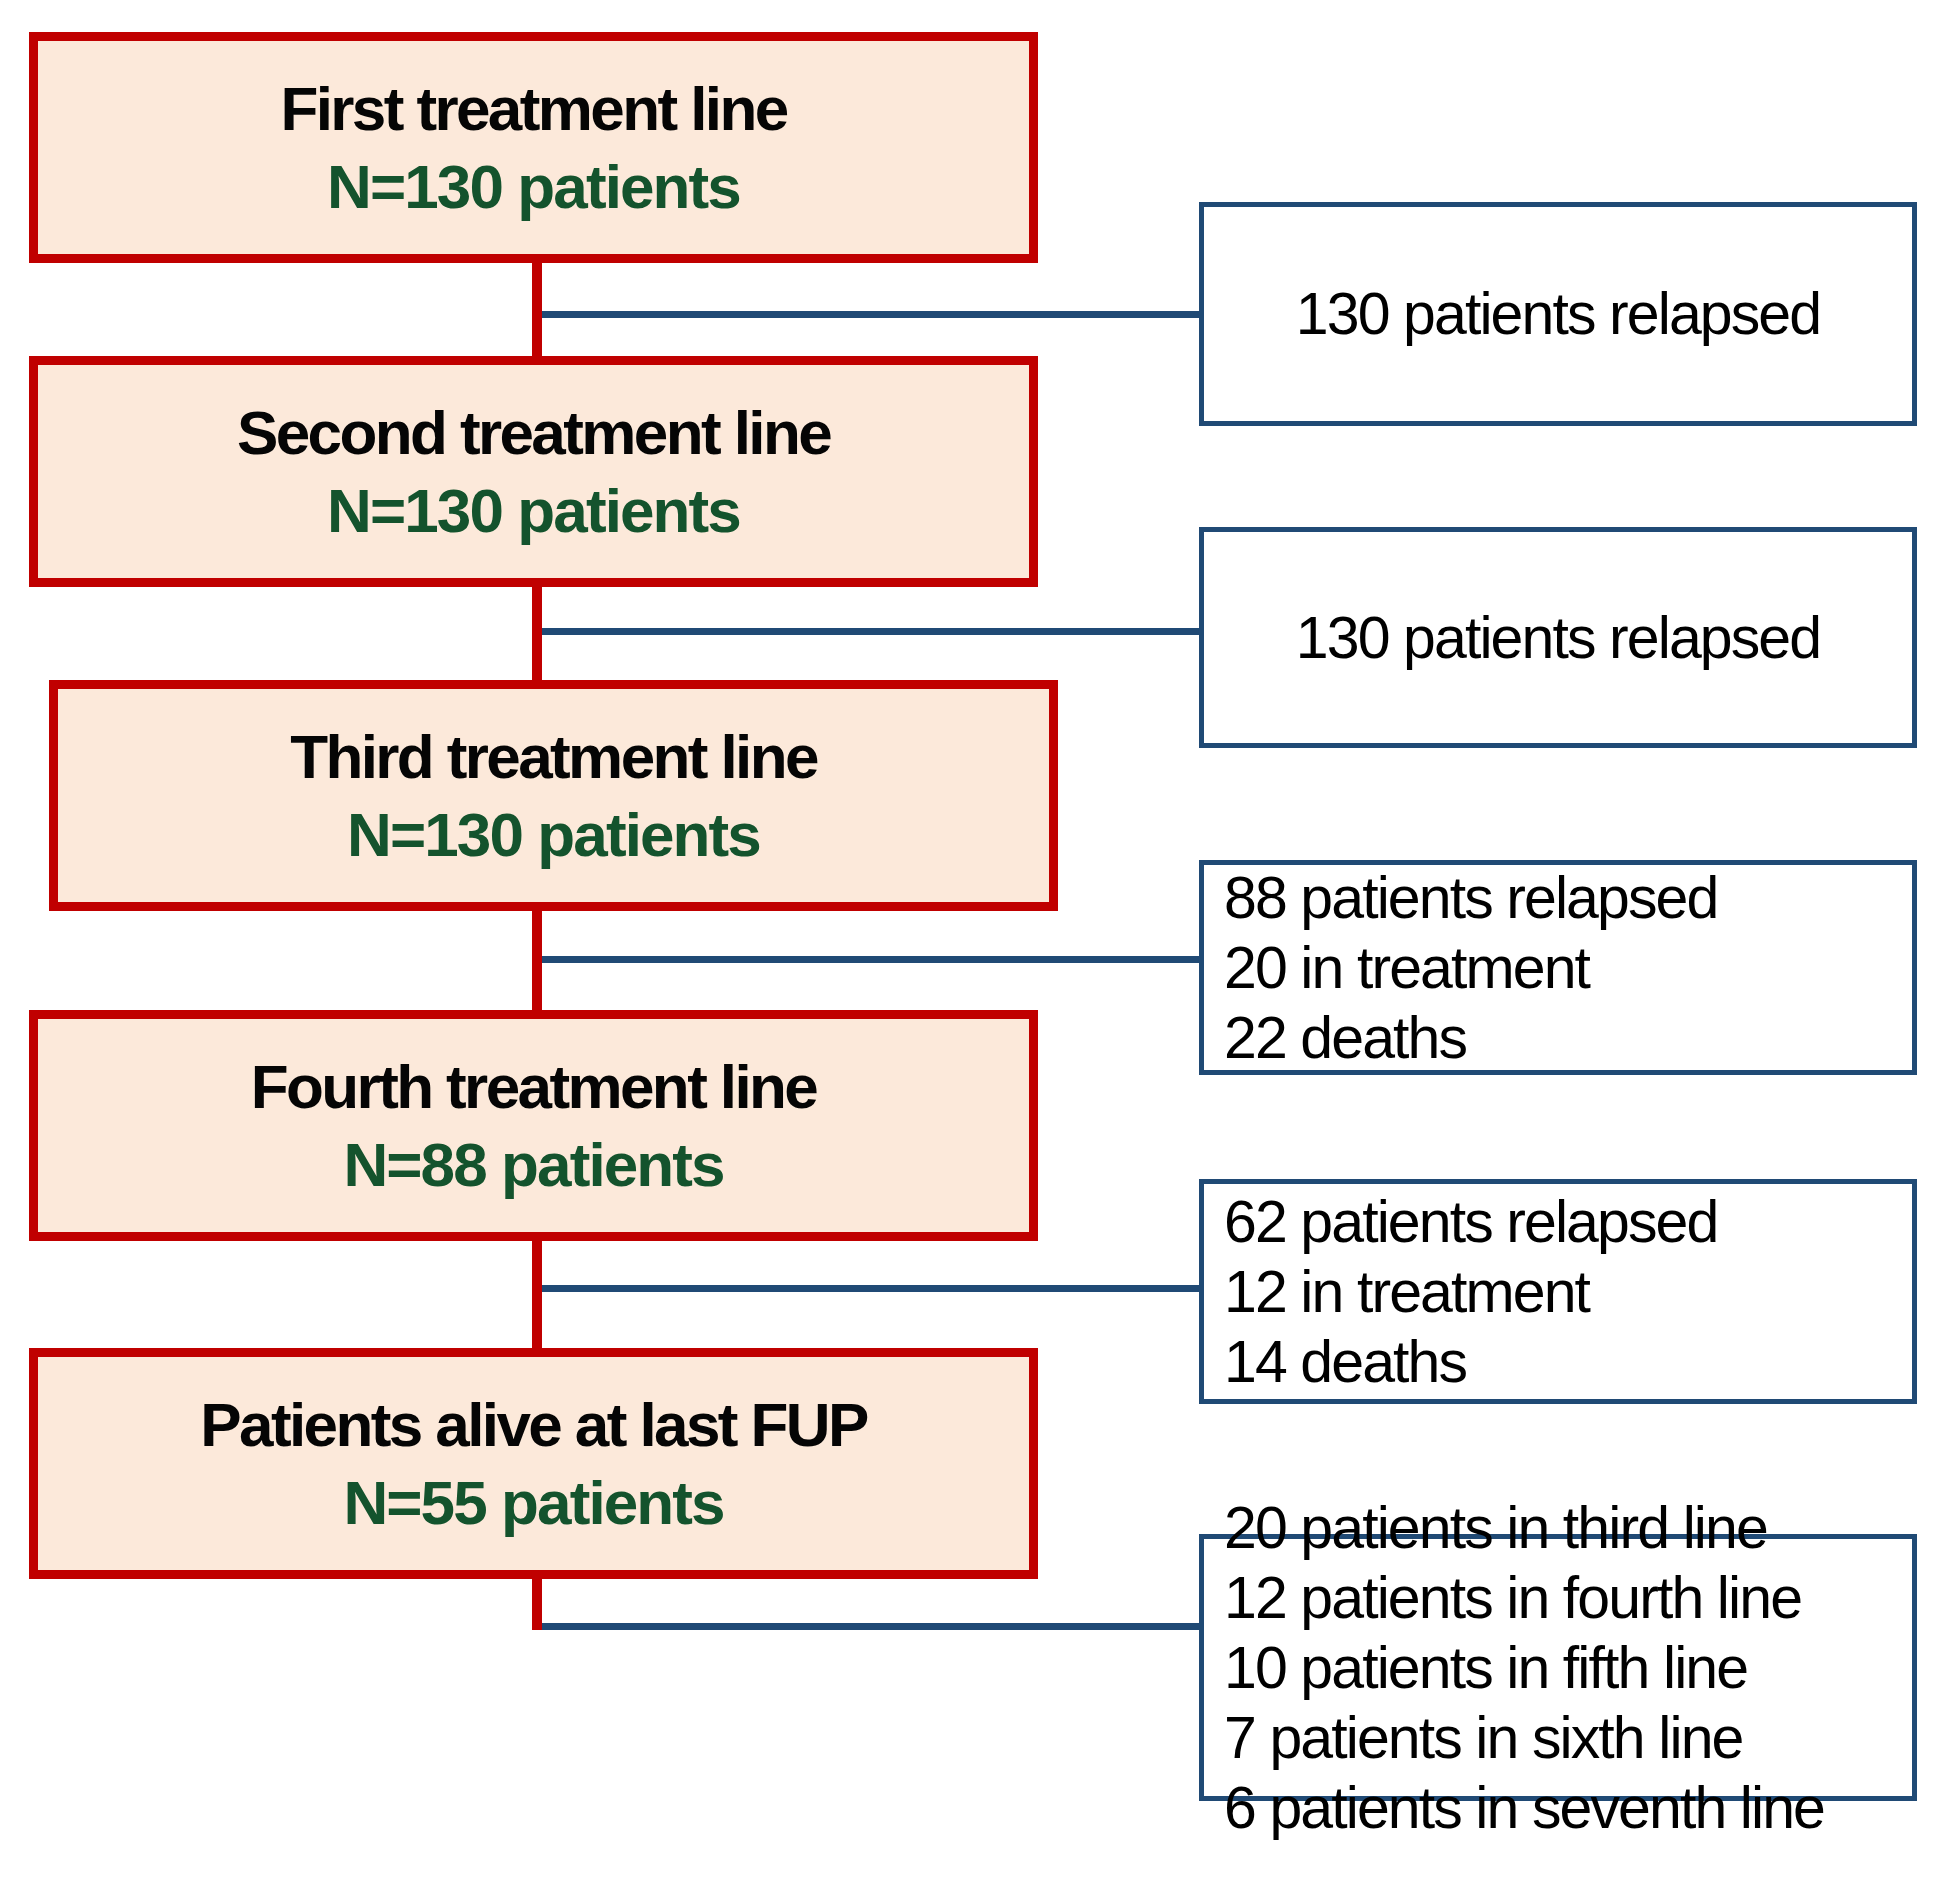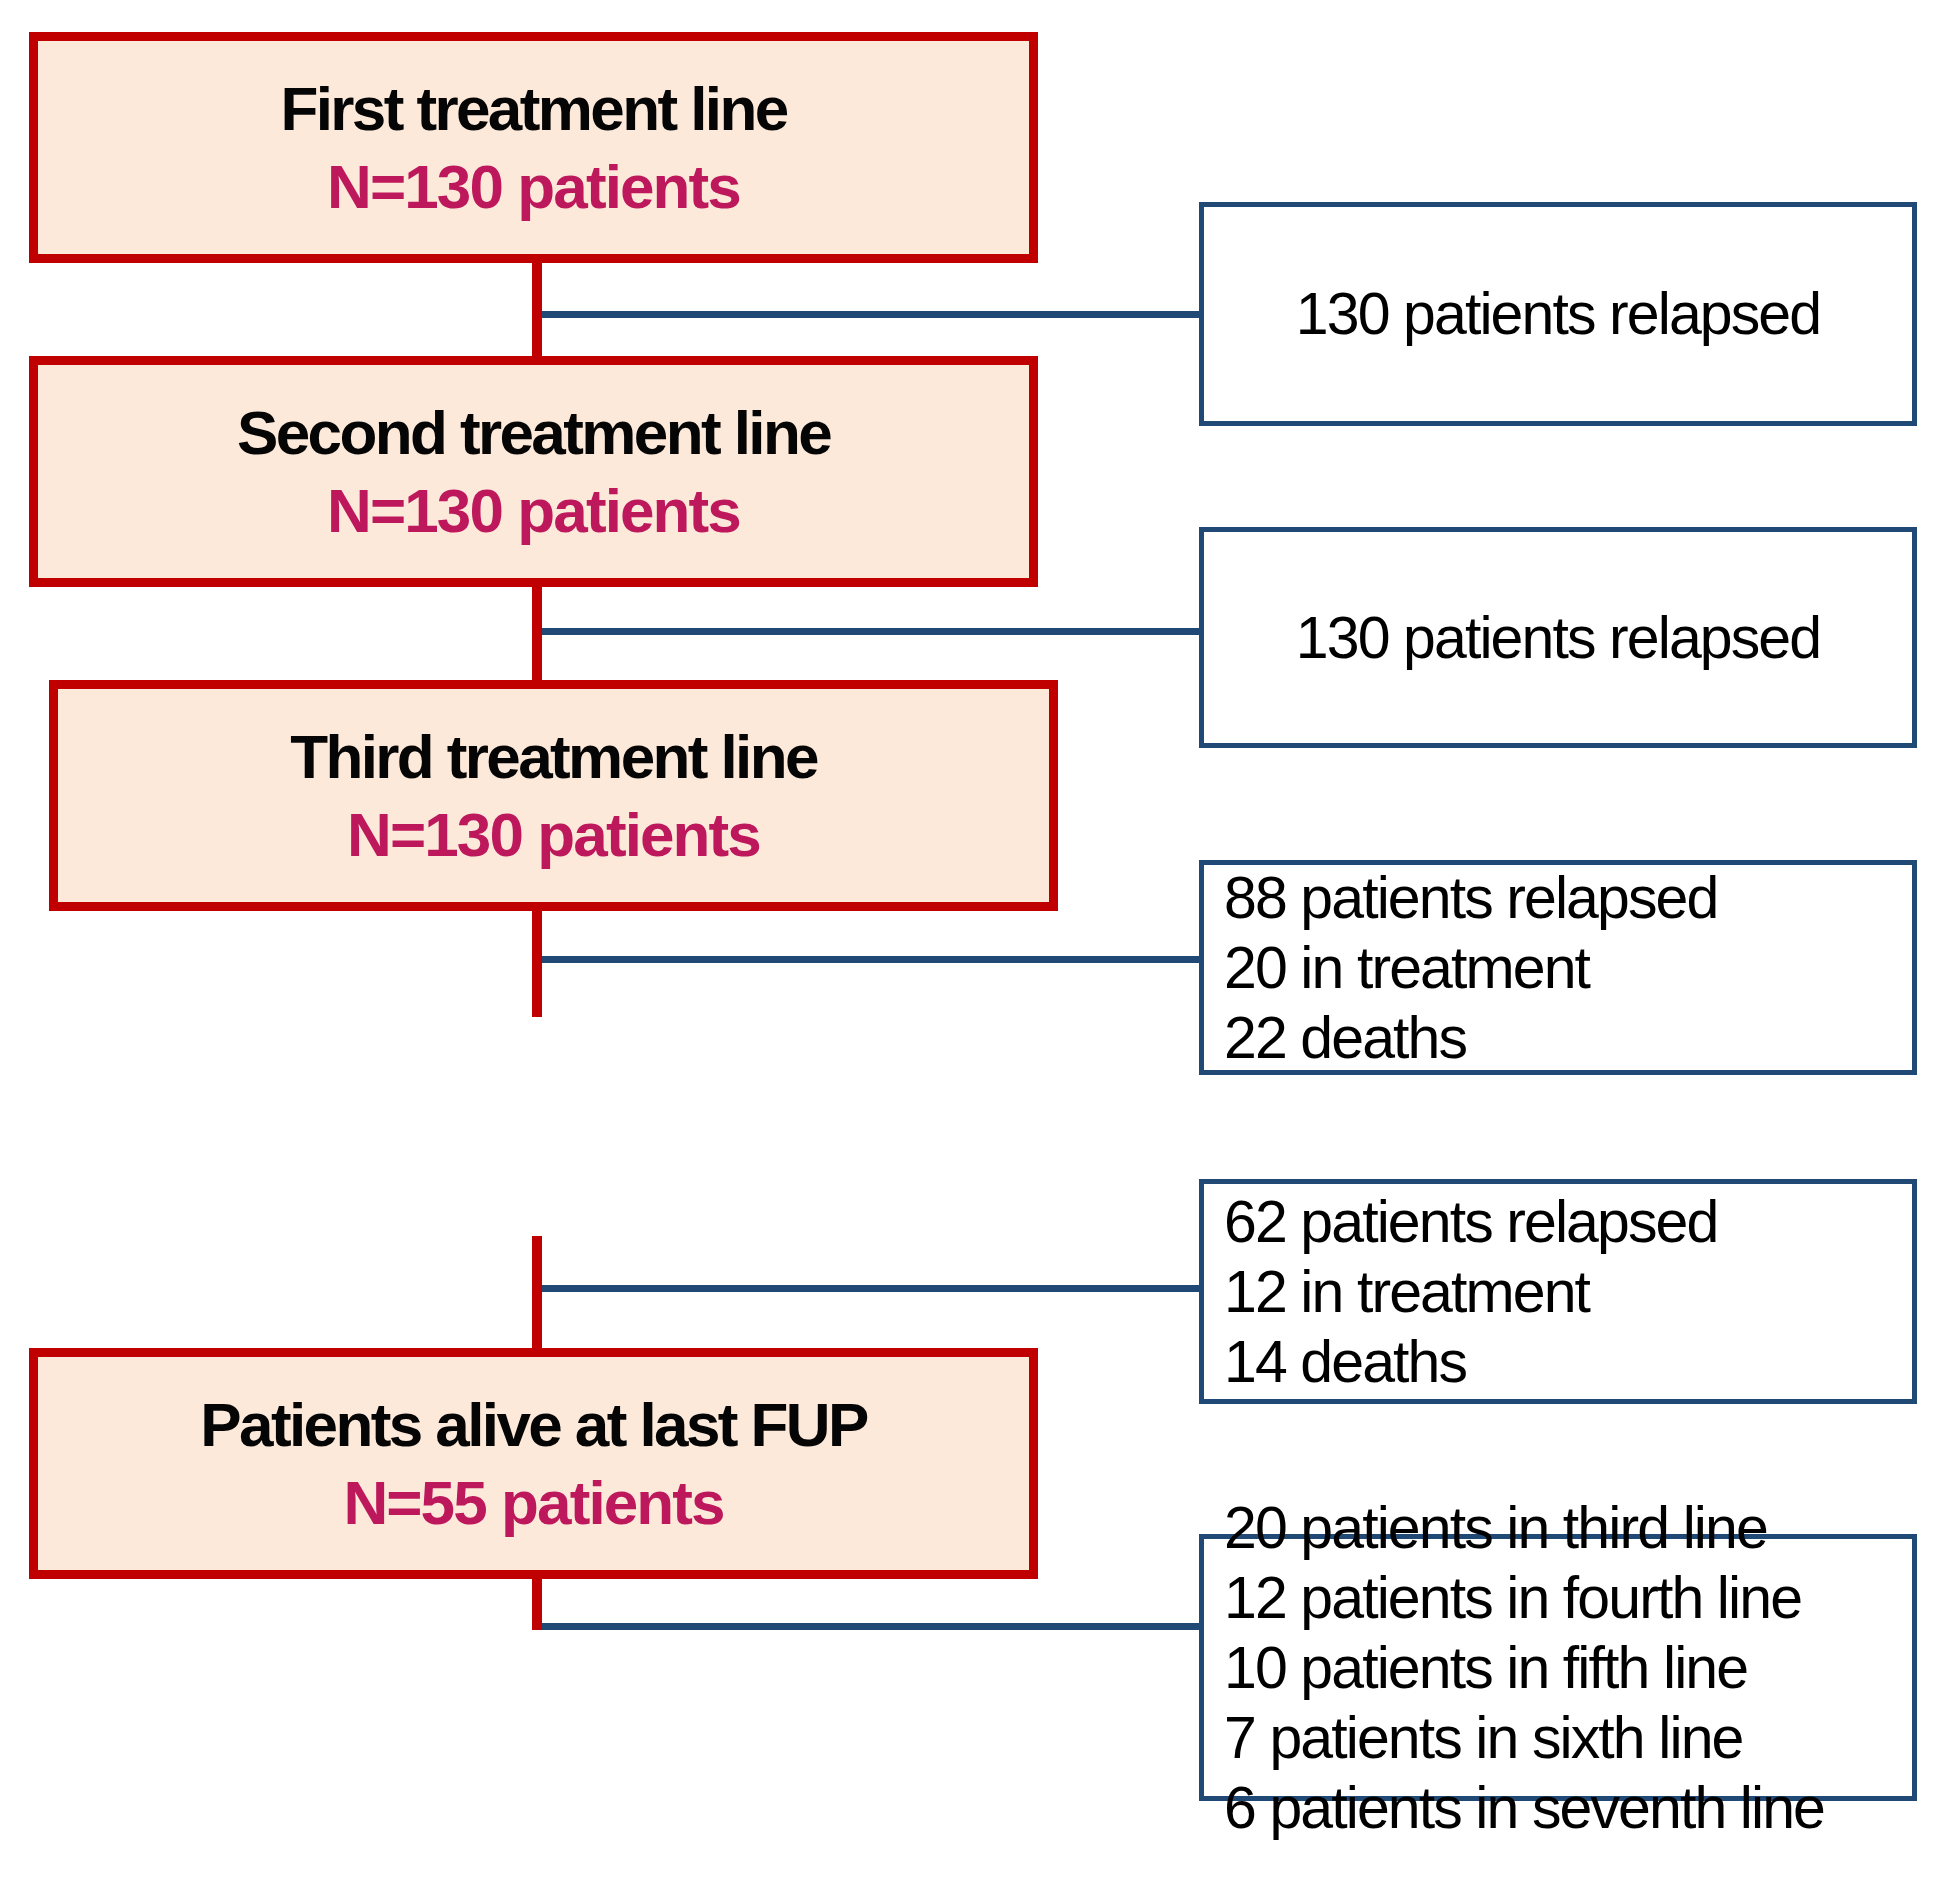--- a/index.html
+++ b/index.html
@@ -34,21 +34,21 @@
   }
   .step-title {
     color: #050505;
     font-weight: bold;
     font-size: 62px;
     letter-spacing: -2.6px;
     line-height: 1;
     white-space: nowrap;
   }
   .step-count {
-    color: #be185d;
+    color: #14532d;
     font-weight: bold;
     font-size: 62px;
     letter-spacing: -1.9px;
     line-height: 1;
     white-space: nowrap;
   }
   
   .note {
     position: absolute;
     left: 1199px;
@@ -116,20 +116,24 @@
   <div class="step" style="top:356px;">
     <div class="step-title">Second treatment line</div>
     <div class="step-count">N=130 patients</div>
   </div>
 
   <div class="step" style="top:680px;margin-left:20px;">
     <div class="step-title">Third treatment line</div>
     <div class="step-count">N=130 patients</div>
   </div>
 
+  <div class="step" style="top:1010px;">
+    <div class="step-title">Fourth treatment line</div>
+    <div class="step-count">N=88 patients</div>
+  </div>
 
   <div class="step" style="top:1348px;">
     <div class="step-title">Patients alive at last FUP</div>
     <div class="step-count">N=55 patients</div>
   </div>
 
   <div class="note centered" style="top:202px; height:224px;">
     <div class="note-line">130 patients relapsed</div>
   </div>
 

